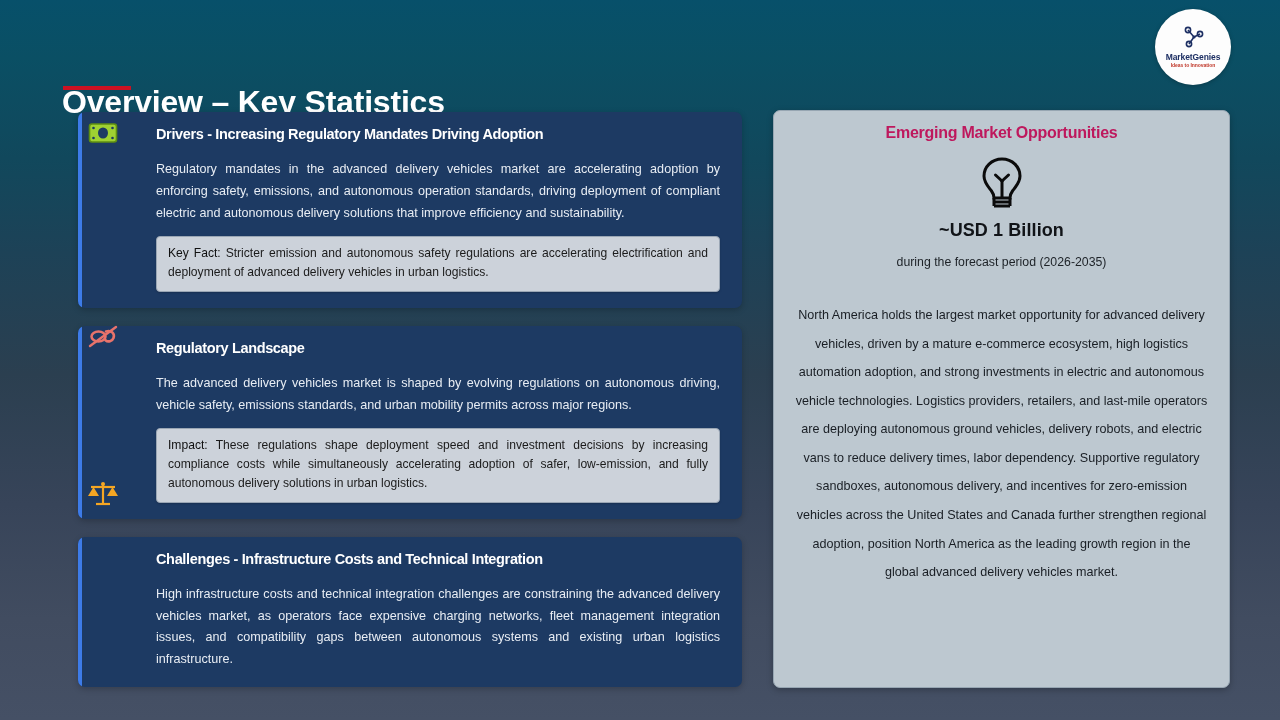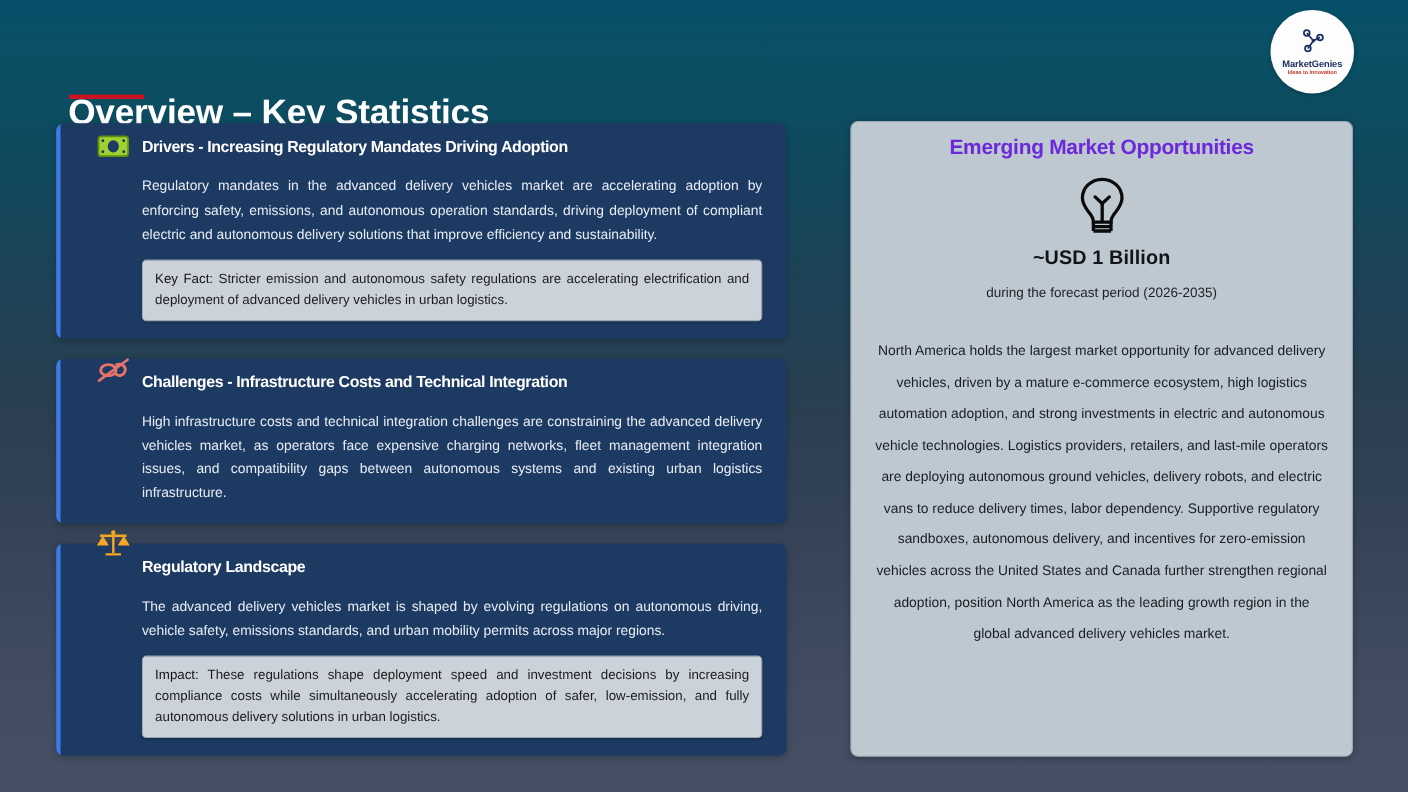--- a/index.html
+++ b/index.html
@@ -73,21 +73,21 @@
     color: #c0392b;
     font-weight: bold;
     letter-spacing: -0.05px;
     margin-top: 1.5px;
     line-height: 1;
   }
 
   
   .cards {
     position: absolute;
-    left: 51px;
+    left: 78px;
     top: 112px;
     width: 664px;
   }
 
   .card {
     position: relative;
     background: #1d3a63;
     border-radius: 7px;
     overflow: hidden;
     padding: 14px 22px 16px 40px;
@@ -151,23 +151,23 @@
     height: 578px;
     background: #bdc8d0;
     border-radius: 7px;
     border: 1px solid #97a6b2;
     padding: 13px 18px 10px 18px;
     text-align: center;
     box-shadow: 0 2px 6px rgba(0,0,0,0.25);
   }
 
   .panel-title {
-    font-size: 19px;
-    font-weight: bold;
-    color: #6d28d9;
+    font-size: 16px;
+    font-weight: bold;
+    color: #be185d;
     letter-spacing: -0.25px;
   }
 
   .bulb-wrap { margin-top: 14px; height: 58px; }
 
   .panel-value {
     font-size: 18px;
     font-weight: bold;
     color: #111418;
     margin-top: 6px;
@@ -224,33 +224,33 @@
 
   <div class="card" id="card-1">
     <div class="card-accent"></div>
     <div class="card-head">Drivers - Increasing Regulatory Mandates Driving Adoption</div>
     <div class="card-body">Regulatory mandates in the advanced delivery vehicles market are accelerating adoption by enforcing safety, emissions, and autonomous operation standards, driving deployment of compliant electric and autonomous delivery solutions that improve efficiency and sustainability.</div>
     <div class="note-box">
       <b>Key Fact:</b><span> Stricter emission and autonomous safety regulations are accelerating electrification and deployment of advanced delivery vehicles in urban logistics.</span>
     </div>
   </div>
 
-  <div class="card" id="card-2">
-    <div class="card-accent"></div>
-    <div class="card-head">Challenges - Infrastructure Costs and Technical Integration</div>
-    <div class="card-body">High infrastructure costs and technical integration challenges are constraining the advanced delivery vehicles market, as operators face expensive charging networks, fleet management integration issues, and compatibility gaps between autonomous systems and existing urban logistics infrastructure.</div>
-  </div>
-
   <div class="card" id="card-3">
     <div class="card-accent"></div>
     <div class="card-head">Regulatory Landscape</div>
     <div class="card-body">The advanced delivery vehicles market is shaped by evolving regulations on autonomous driving, vehicle safety, emissions standards, and urban mobility permits across major regions.</div>
     <div class="note-box">
       <b>Impact:</b><span> These regulations shape deployment speed and investment decisions by increasing compliance costs while simultaneously accelerating adoption of safer, low-emission, and fully autonomous delivery solutions in urban logistics.</span>
     </div>
+  </div>
+
+  <div class="card" id="card-2">
+    <div class="card-accent"></div>
+    <div class="card-head">Challenges - Infrastructure Costs and Technical Integration</div>
+    <div class="card-body">High infrastructure costs and technical integration challenges are constraining the advanced delivery vehicles market, as operators face expensive charging networks, fleet management integration issues, and compatibility gaps between autonomous systems and existing urban logistics infrastructure.</div>
   </div>
 </div>
 
 <span class="card-icon" id="icon-1" style="top: 120.695px;">
   <svg width="30" height="24" viewBox="0 0 30 24">
     <rect x="1.5" y="3" width="27" height="18" rx="2.5" fill="#9fd132" stroke="#5f8f12" stroke-width="1.6"></rect>
     <ellipse cx="15" cy="12" rx="5" ry="5.6" fill="#1d3a63"></ellipse>
     <circle cx="5.5" cy="7" r="1.3" fill="#1d3a63"></circle>
     <circle cx="24.5" cy="7" r="1.3" fill="#1d3a63"></circle>
     <circle cx="5.5" cy="17" r="1.3" fill="#1d3a63"></circle>

